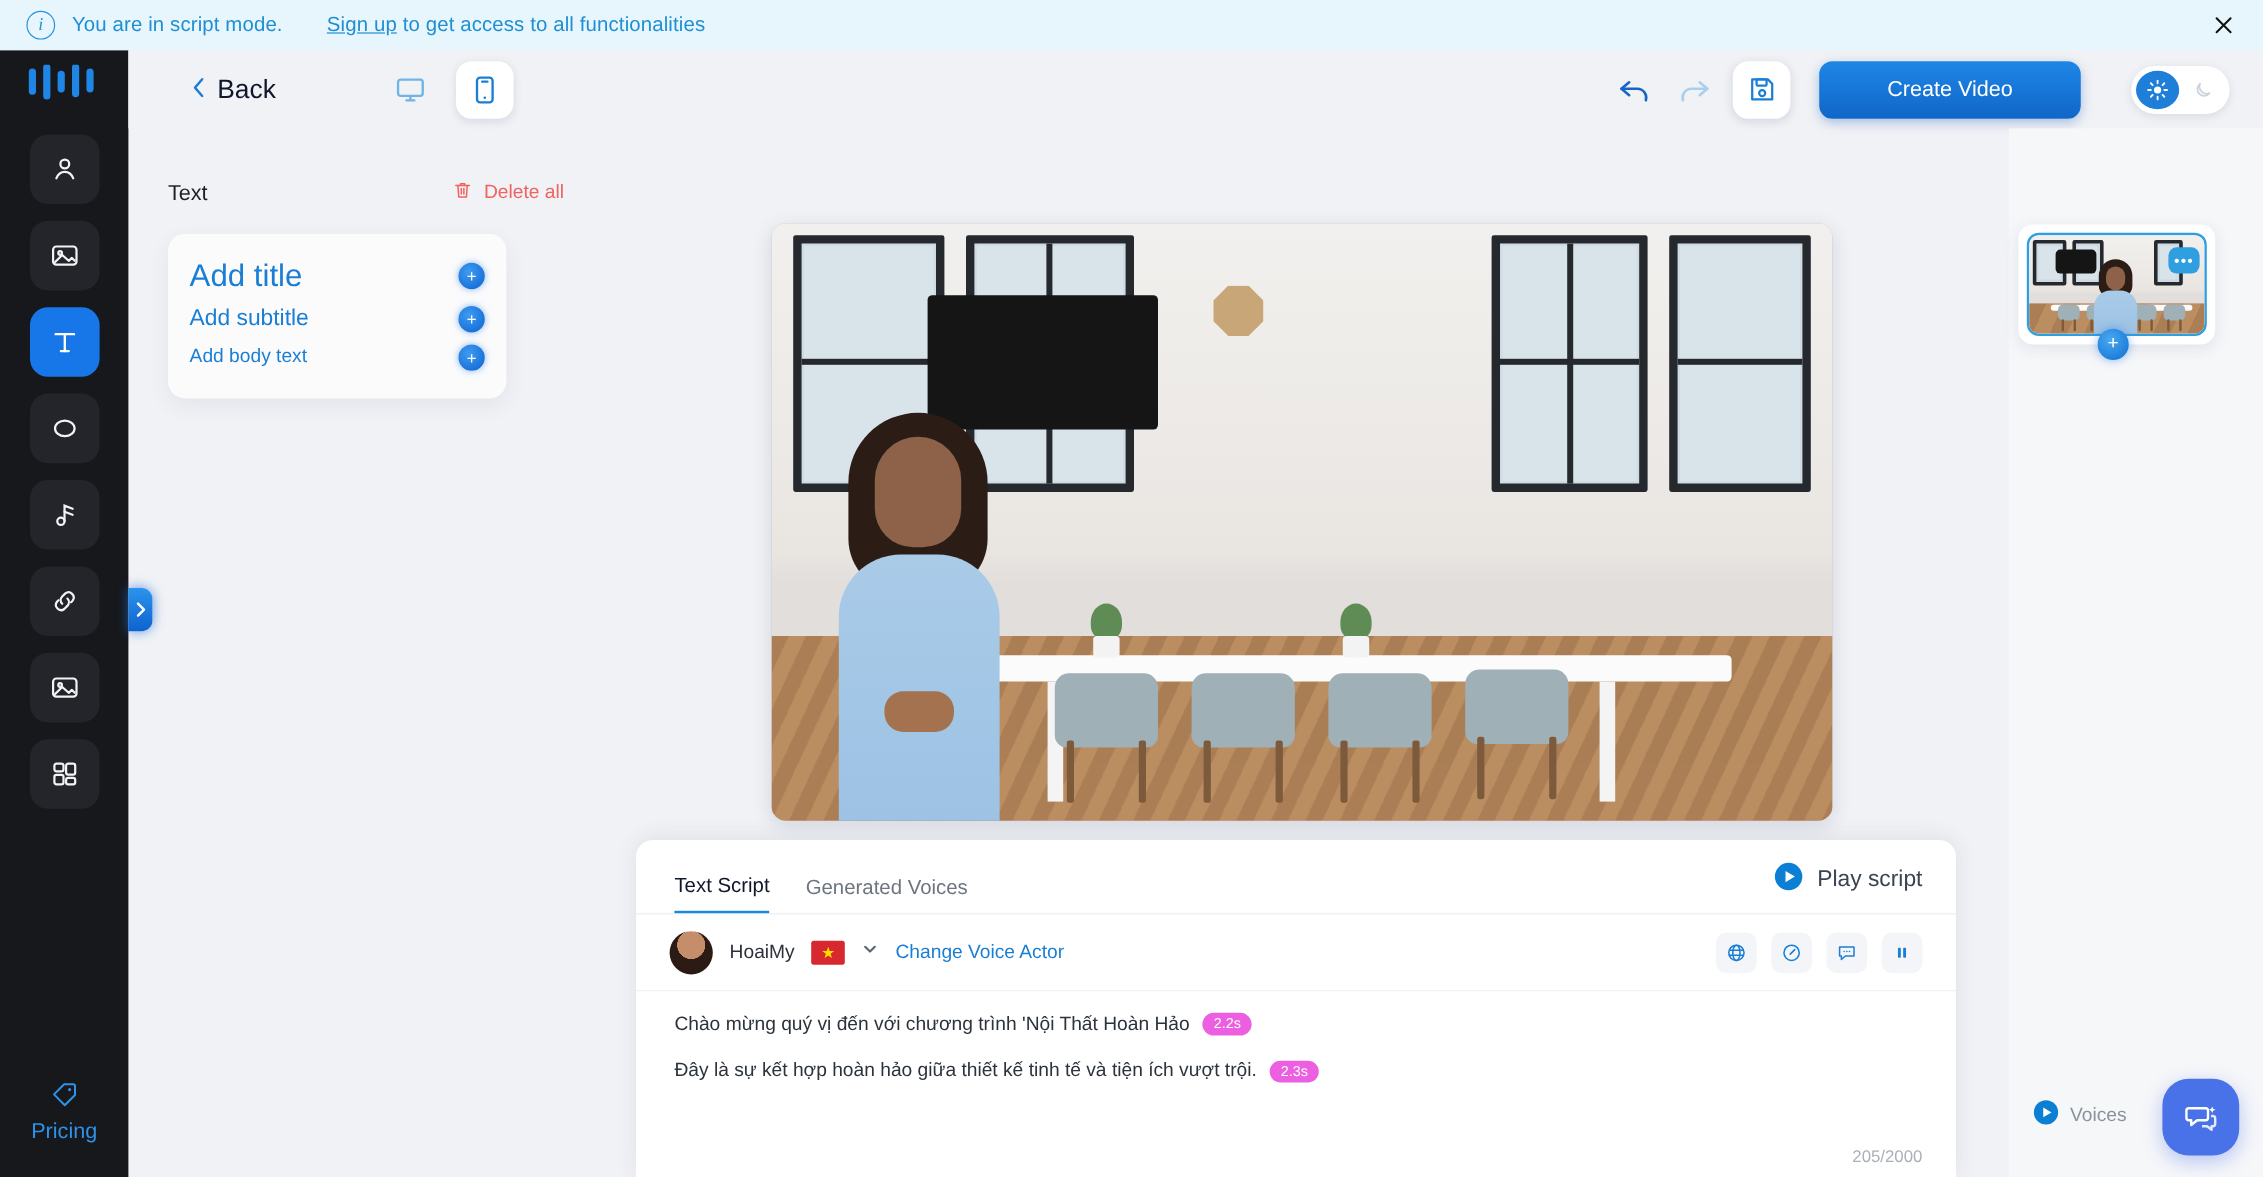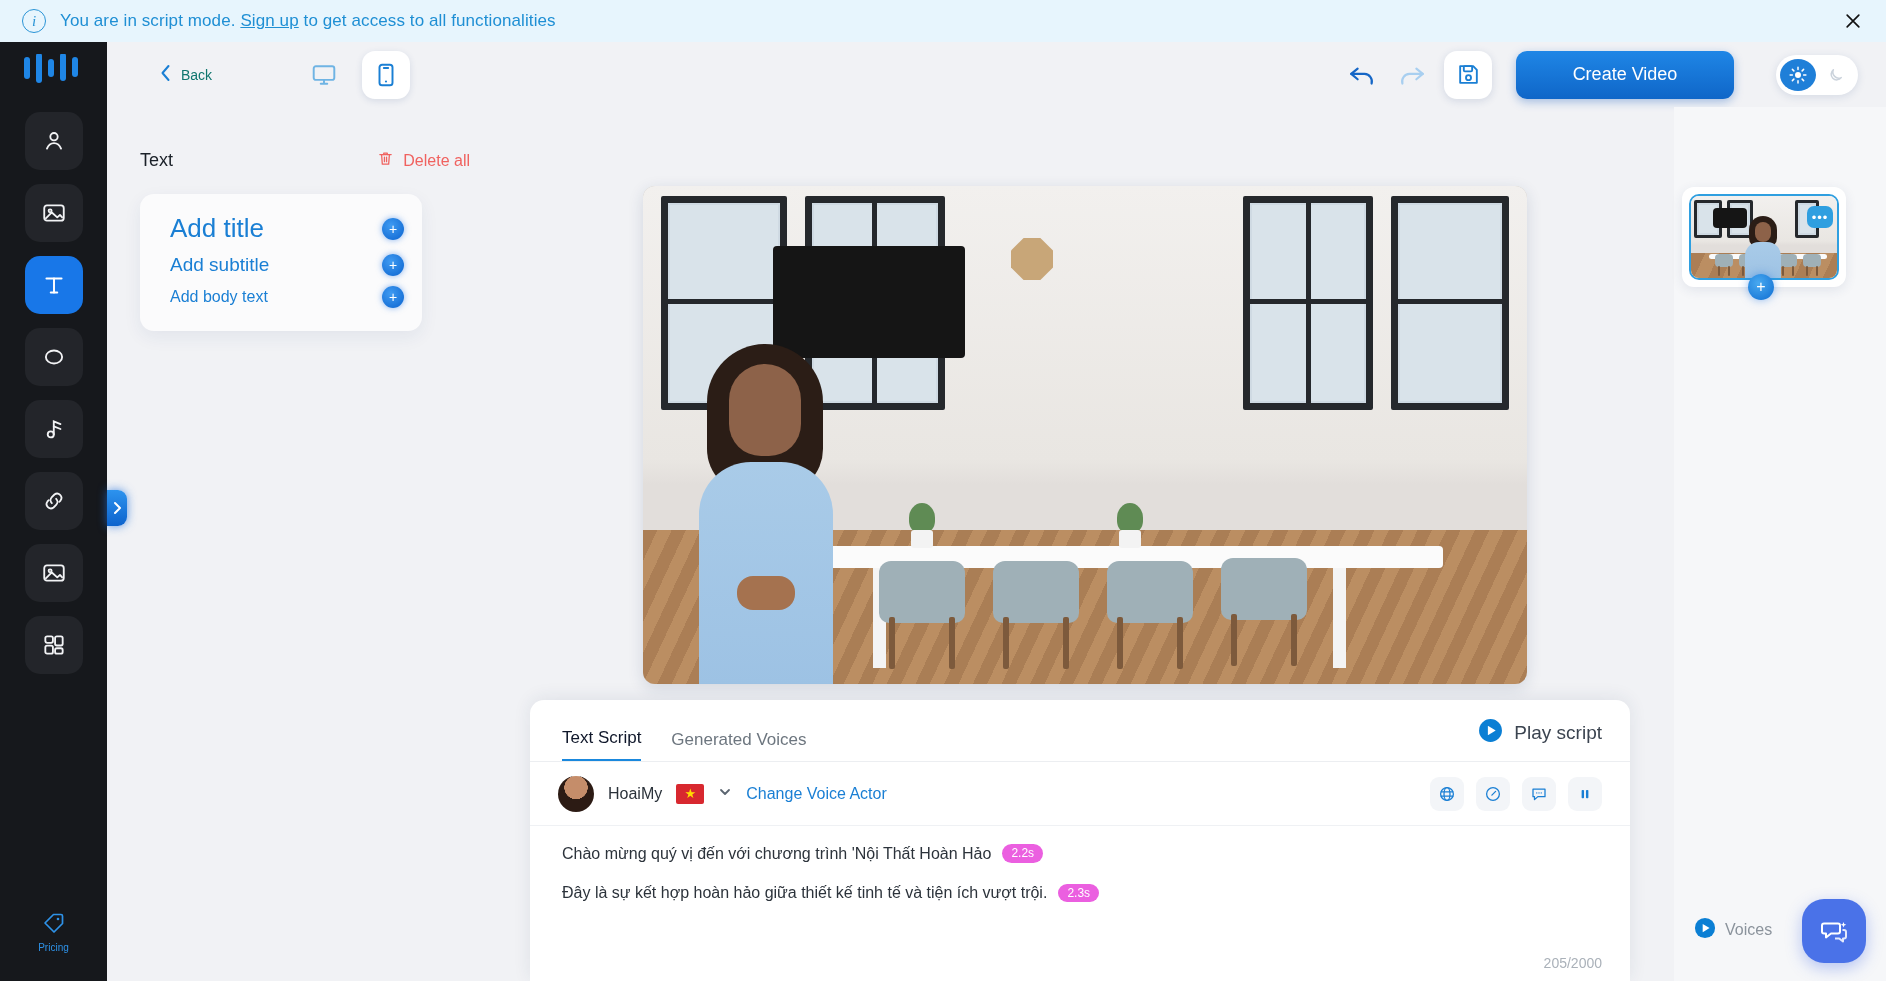--- a/index.html
+++ b/index.html
@@ -20,21 +20,21 @@
   }
   .banner-info {
     width: 24px; height: 24px; border-radius: 50%;
     border: 1.6px solid #2a94d6;
     color: #2a94d6; font-size: 15px; font-style: italic;
     display: flex; align-items: center; justify-content: center;
     font-family: "Liberation Serif", serif;
     flex: none;
   }
   .banner-text { color: #1f8fd4; font-size: 17px; letter-spacing: .1px; }
-  .banner-text a { color: #1f8fd4; text-decoration: underline; }
+  .banner-text a { color: #1f8fd4; text-decoration: underline; margin-left: 32px; }
   .banner-close {
     position: absolute; right: 20px; top: 50%; transform: translateY(-50%);
     width: 26px; height: 26px; color: #111;
     display: flex; align-items: center; justify-content: center;
     cursor: pointer;
   }
 
   
   .rail {
     position: absolute; left: 0; top: 42px; width: 107px; height: 939px;
@@ -49,31 +49,31 @@
     display: flex; align-items: center; justify-content: center;
     color: #f2f3f5; cursor: pointer;
   }
   .rail-btn.active { background: #1877e8; }
   .rail-btn.active svg { stroke: #fff; }
   .rail-bottom {
     position: absolute; bottom: 22px; left: 50%; transform: translateX(-50%);
     width: 66px; display: flex; flex-direction: column; align-items: center;
     gap: 3px; padding: 8px 0 6px; border-radius: 14px; cursor: pointer;
   }
-  .rail-bottom .lbl { color: #2e92e8; font-size: 10px; }
+  .rail-bottom .lbl { color: #2e92e8; font-size: 18px; }
 
   
   .toolbar {
     position: absolute; left: 107px; top: 42px; width: 1779px; height: 65px;
     background: #f1f2f5;
     display: flex; align-items: center;
   }
   .back-btn {
     display: flex; align-items: center; gap: 9px;
-    margin-left: 52px; color: #0f766e; font-size: 14px; cursor: pointer;
+    margin-left: 52px; color: #0f172a; font-size: 22px; cursor: pointer;
   }
   .device-group { display: flex; gap: 14px; margin-left: 88px; }
   .device-btn {
     width: 48px; height: 48px; border-radius: 13px;
     display: flex; align-items: center; justify-content: center; cursor: pointer;
   }
   .device-btn.sel { background: #fff; box-shadow: 0 2px 7px rgba(30,60,120,.13); }
   .tb-right {
     margin-left: auto; display: flex; align-items: center; gap: 18px;
     padding-right: 28px;
@@ -114,21 +114,20 @@
   }
   .tp-card {
     margin-top: 23px; background: #fbfbfc; border-radius: 14px;
     padding: 14px 18px 18px 18px;
     box-shadow: 0 6px 18px rgba(35,60,110,.07);
     width: 282px;
   }
   .tp-row {
     display: flex; align-items: center; justify-content: space-between;
     padding: 5px 0;
-    margin-left: 12px;
   }
   .tp-row .label { color: #1a7fd4; cursor: pointer; }
   .tp-row.r1 .label { font-size: 26px; }
   .tp-row.r2 .label { font-size: 19px; }
   .tp-row.r3 .label { font-size: 16px; }
   .plus-circle {
     width: 22px; height: 22px; border-radius: 50%;
     background: radial-gradient(circle at 40% 35%, #3f9bf2, #0b63cf);
     color: #fff; font-size: 14px; line-height: 1;
     display: flex; align-items: center; justify-content: center;

